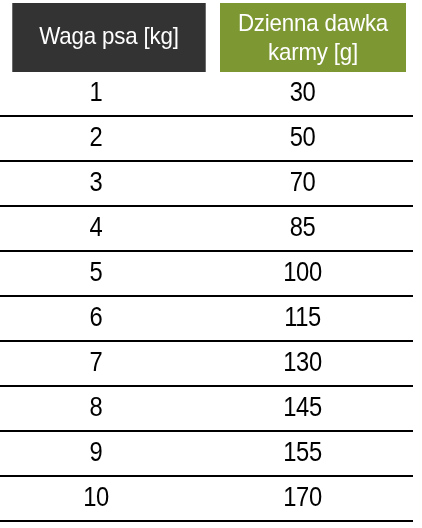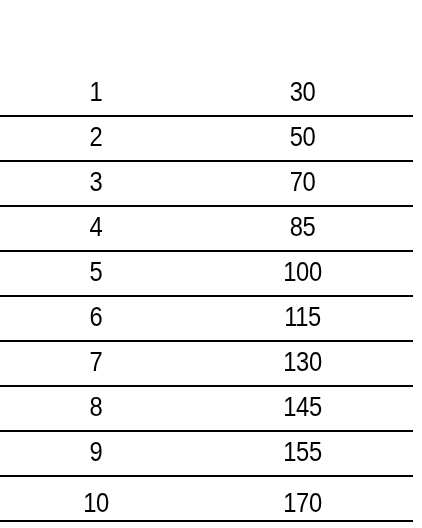--- a/index.html
+++ b/index.html
@@ -65,21 +65,20 @@
   .trow {
     position: relative;
     height: 45px;
     width: 413px;
     display: flex;
     border-bottom: 2px solid #000000;
     box-sizing: border-box;
   }
   .trow:last-child {
     border-bottom: 2px solid #000000;
-    align-items: flex-end;
   }
   .td {
     display: flex;
     align-items: center;
     justify-content: center;
     font-size: 27px;
     color: #000000;
     line-height: 1;
     letter-spacing: -0.5px;
     transform: scaleX(0.88);
@@ -91,20 +90,31 @@
   }
   .td-dose {
     width: 221px;
   }
 </style>
 </head>
 <body>
 
 <div id="table-root">
 
+  <div class="thead">
+    <div class="th th-weight">
+      <span class="th-inner">Waga psa [kg]</span>
+    </div>
+    <div class="th th-dose">
+      <span class="th-inner">
+        <span>Dzienna dawka</span><br>
+        <span>karmy [g]</span>
+      </span>
+    </div>
+  </div>
 
   <div class="tbody">
 
     <div class="trow">
       <div class="td td-weight">1</div>
       <div class="td td-dose">30</div>
     </div>
 
     <div class="trow">
       <div class="td td-weight">2</div>

